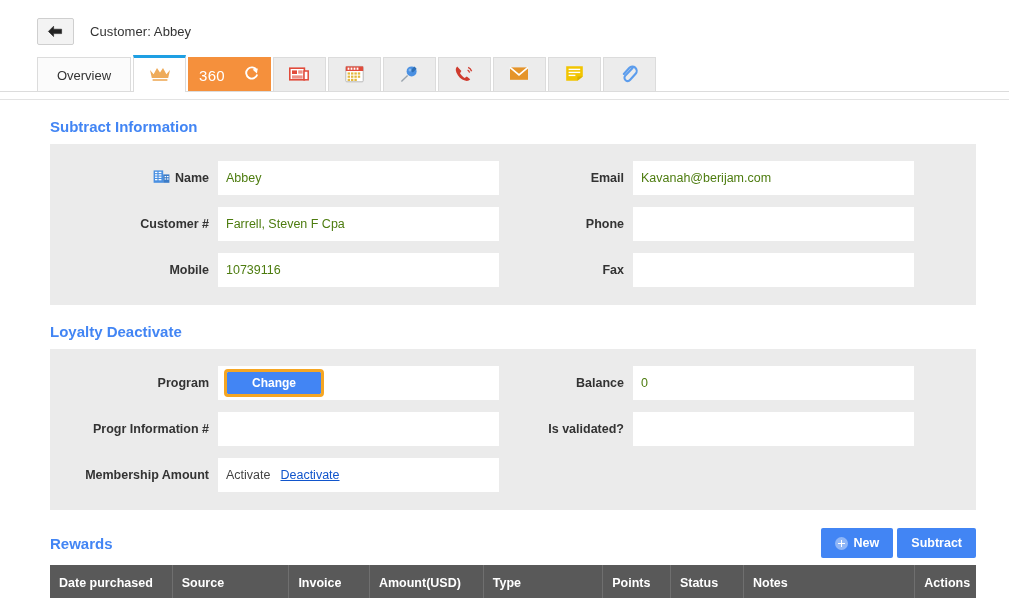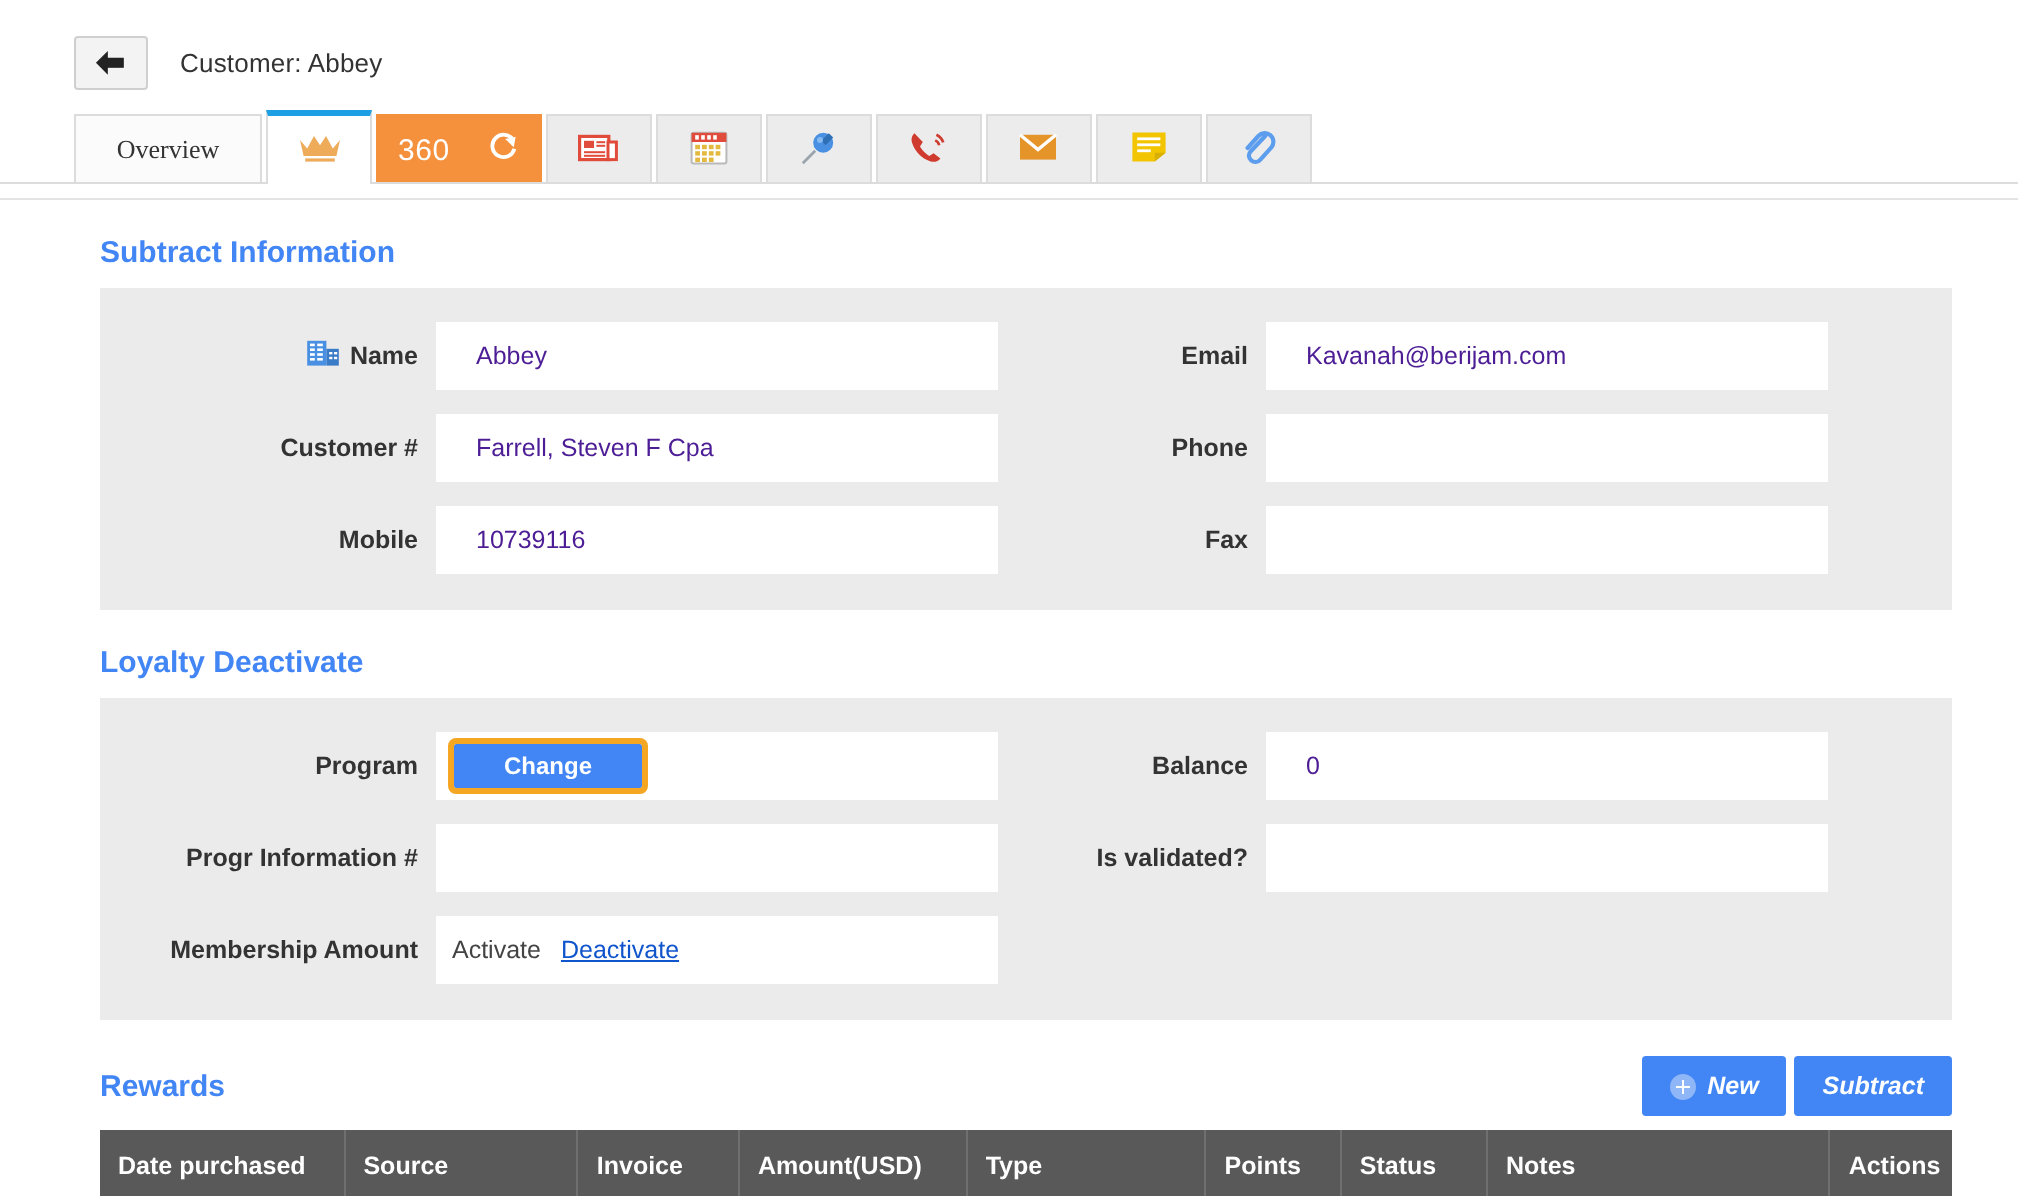--- a/index.html
+++ b/index.html
@@ -58,21 +58,21 @@
     border: 1px solid #dcdcdc;
     border-bottom: none;
     display: flex;
     align-items: center;
     justify-content: center;
     cursor: pointer;
     font-size: 13px;
     color: #333;
     padding: 0 10px;
   }
-  .tab.text-tab { min-width: 94px; background: #fbfbfb; font-family: Liberation Serif, serif; }
+  .tab.text-tab { min-width: 94px; background: #fbfbfb; }
   .tab.active {
     background: #ffffff;
     border-top: 3px solid #1e9fe3;
     border-left: 1px solid #dcdcdc;
     border-right: 1px solid #dcdcdc;
     height: 37px;
     z-index: 3;
   }
   .tab.orange {
     background: #f5903c;
@@ -138,22 +138,22 @@
     white-space: nowrap;
   }
   .col-left .field-label { width: 168px; justify-content: flex-end; }
   .col-right .field-label { width: 120px; }
   .field-input {
     background: #ffffff;
     border: none;
     height: 34px;
     width: 281px;
     font-size: 12.5px;
-    color: #4c1d95;
-    padding: 0 20px;
+    color: #4d7c0f;
+    padding: 0 8px;
     font-family: "Liberation Sans", sans-serif;
     outline: none;
   }
   .field-box {
     background: #ffffff;
     height: 34px;
     width: 281px;
     display: flex;
     align-items: center;
     padding: 0 8px;
@@ -198,21 +198,20 @@
     font-size: 12.5px;
     font-weight: bold;
     height: 30px;
     padding: 0 14px;
     cursor: pointer;
     display: flex;
     align-items: center;
     gap: 6px;
     font-family: "Liberation Sans", sans-serif;
     border-radius: 2px;
-    font-style: italic;
   }
   .plus-circle {
     width: 13px; height: 13px;
     border-radius: 50%;
     background: #8fb6f7;
     position: relative;
     flex: 0 0 auto;
   }
   .plus-circle:before, .plus-circle:after {
     content: "";

